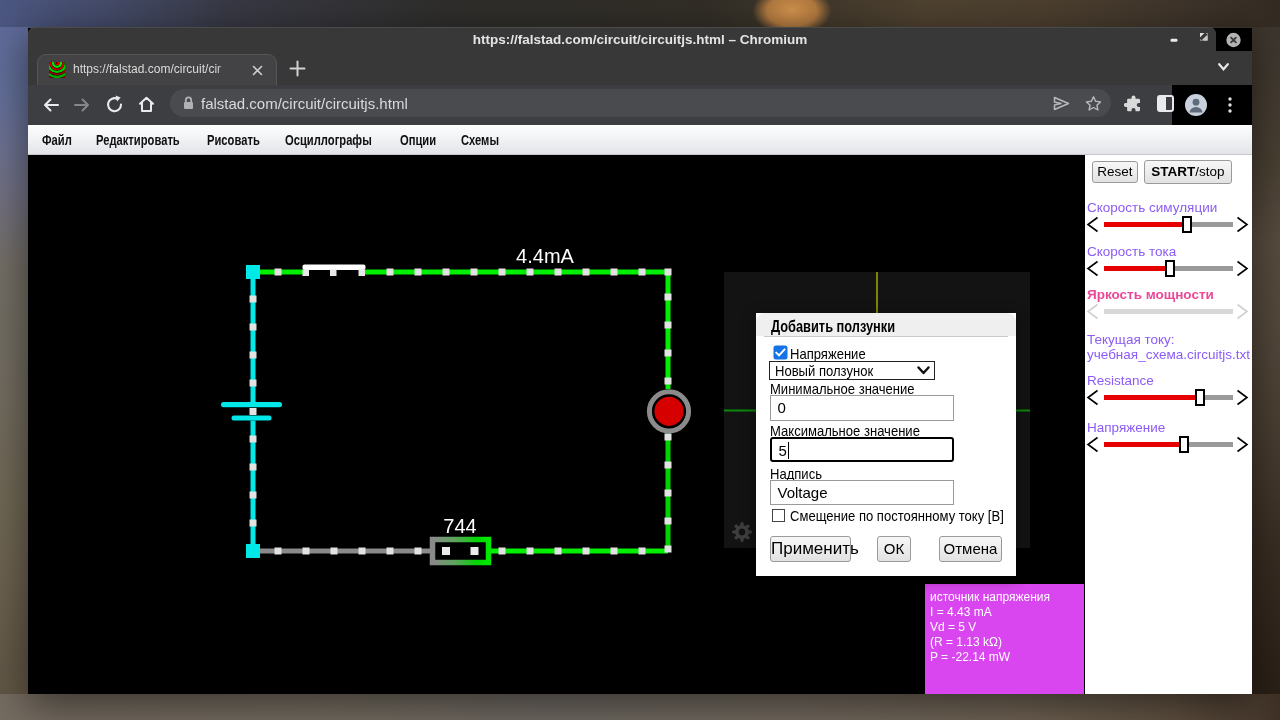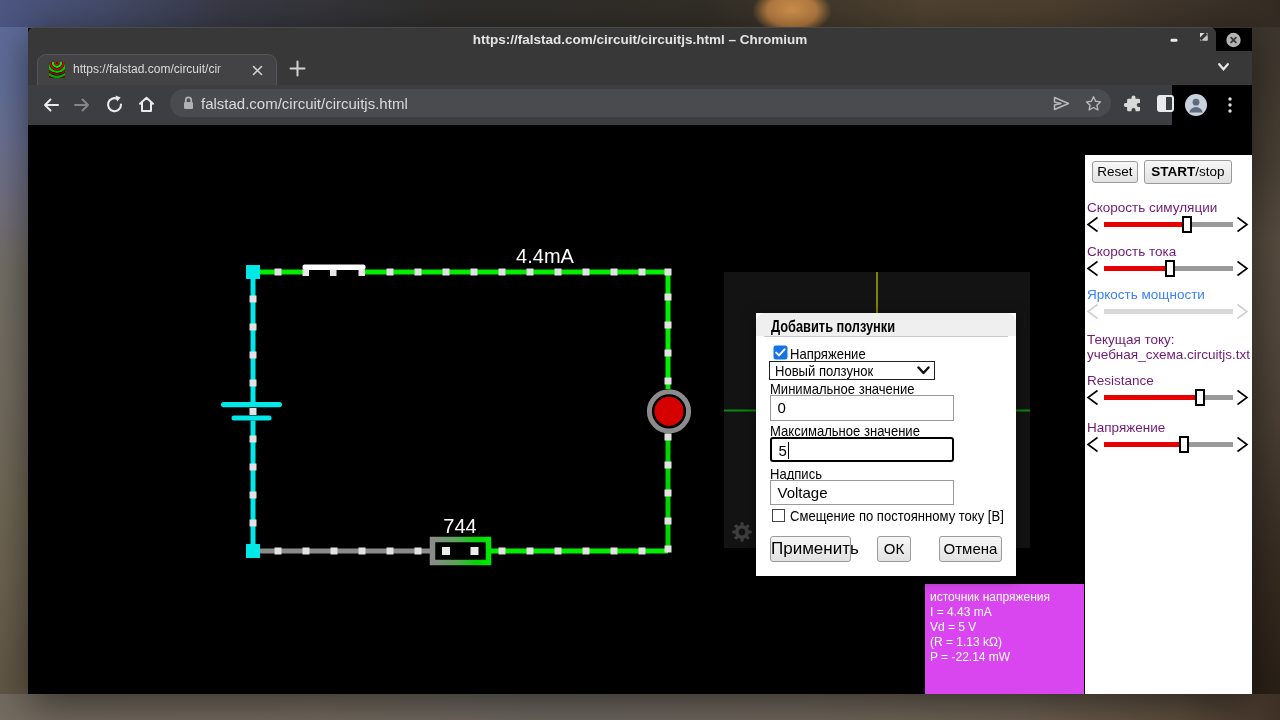--- a/index.html
+++ b/index.html
@@ -29,21 +29,21 @@
   #urltext { position:absolute; left:31px; top:5.5px; font-size:15px; color:#d8dade; white-space:nowrap;}
   #menubar { position:absolute; left:0; top:98px; width:1224px; height:30px;
      background:linear-gradient(180deg,#fdfdfe 0%,#f2f3f5 45%,#e2e4e8 100%); border-bottom:1px solid #c8c8c8; }
   .mitem { position:absolute; top:7px; font-size:14px; font-weight:bold; color:#101010; transform:scaleX(0.8); transform-origin:0 50%; white-space:nowrap; }
   
   #canvas { position:absolute; left:0; top:128px; width:842px; height:539px; background:#000; }
   #scope { position:absolute; left:696px; top:117px; width:306px; height:276px; background:#131313; }
   #infopanel { position:absolute; left:897px; top:429px; width:159px; height:110px; background:#d946ef; color:#fff; font-size:12px; line-height:15px; padding:6px 0 0 5px; }
   #sidebar { position:absolute; left:1057px; top:128px; width:167px; height:539px; background:#fff; color:#000; }
   .sbtn { position:absolute; background:linear-gradient(180deg,#f7f7f7,#e2e2e2); border:1px solid #9a9a9a; border-radius:3px; font-size:13.5px; color:#000; text-align:center; font-family:"Liberation Sans",sans-serif; }
-  .slabel { position:absolute; left:2px; font-size:13.5px; color:#701a75; white-space:nowrap; }
+  .slabel { position:absolute; left:2px; font-size:13.5px; color:#8b5cf6; white-space:nowrap; }
   .slider { position:absolute; left:0; width:167px; height:17px; }
   .sarr { position:absolute; top:0; width:13px; height:17px; }
   .strack { position:absolute; left:19px; top:6px; width:129px; height:5px; }
   .strackred { position:absolute; left:19px; top:6px; height:5px; background:#e60000; }
   .shandle { position:absolute; top:0px; width:10px; height:17px; background:#fff; border:2.5px solid #000; }
   
   #dialog { position:absolute; left:728px; top:286px; width:260px; height:263px; background:#fff; border-radius:0; box-shadow:0 3px 14px rgba(0,0,0,.45); }
   #dlghead { position:absolute; left:0; top:0; width:260px; height:23px; background:#efefef; border-radius:9px 9px 0 0; }
   #dlgtitle { position:absolute; left:15px; top:5px; font-size:16px; font-weight:bold; color:#000; transform:scaleX(0.8); transform-origin:0 50%; white-space:nowrap; }
   #dlgsep { position:absolute; left:8px; top:23px; width:244px; height:1px; background:#c9c9c9; }
@@ -137,20 +137,28 @@
       <circle cx="11" cy="11" r="11" fill="#c9d1dc"></circle>
       <circle cx="11" cy="8.2" r="3.4" fill="#5d6b7c"></circle>
       <path d="M4.5,18.5 a6.5,5.4 0 0 1 13,0 Z" fill="#5d6b7c"></path>
     </svg>
     <svg class="abs" style="left:1199px; top:11px; width:6px; height:18px;" viewBox="0 0 6 18">
       <circle cx="3" cy="3" r="1.7" fill="#e0e0e0"></circle>
         <circle cx="3" cy="9" r="1.7" fill="#e0e0e0"></circle>
         <circle cx="3" cy="15" r="1.7" fill="#e0e0e0"></circle>
     </svg>
   </div>
+  <div id="menubar">
+    <div class="mitem" style="left:14px;">Файл</div>
+    <div class="mitem" style="left:68px;">Редактировать</div>
+    <div class="mitem" style="left:179px;">Рисовать</div>
+    <div class="mitem" style="left:257px;">Осциллографы</div>
+    <div class="mitem" style="left:372px;">Опции</div>
+    <div class="mitem" style="left:433px;">Схемы</div>
+  </div>
   <div id="canvas">
     <div id="scope"></div>
     <svg class="abs" style="left:0; top:0; width:1057px; height:539px;" viewBox="0 0 1057 539">
 
       <line x1="849" y1="117" x2="849" y2="159" stroke="#a0a000" stroke-width="1.6"></line>
       <line x1="696" y1="255.5" x2="728" y2="255.5" stroke="#0a8a0a" stroke-width="2"></line>
       <line x1="988" y1="255.5" x2="1002" y2="255.5" stroke="#0a8a0a" stroke-width="2"></line>
 
       <g transform="translate(714,377)" fill="#3e3e3e">
         <g id="teeth">
@@ -285,21 +293,21 @@
       <svg class="sarr" style="left:1px;" viewBox="0 0 13 17">
           <path d="M11.5,1.5 L2,8.5 L11.5,15.5" stroke="#000" stroke-width="1.6" fill="none"></path>
         </svg>
       <div class="strack" style="background:#9a9a9a;"></div>
       <div class="strackred" style="width:66px;"></div>
       <div class="shandle" style="left:80px;"></div>
       <svg class="sarr" style="left:151px;" viewBox="0 0 13 17">
           <path d="M1.5,1.5 L11,8.5 L1.5,15.5" stroke="#000" stroke-width="1.6" fill="none"></path>
         </svg>
     </div>
-    <div class="slabel" style="top:131.5px; color:#3b82f6;">Яркость мощности</div>
+    <div class="slabel" style="top:131.5px; color:#ec4899;font-weight:bold;">Яркость мощности</div>
     <div class="slider" style="top:148px;">
       <svg class="sarr" style="left:1px;" viewBox="0 0 13 17">
           <path d="M11.5,1.5 L2,8.5 L11.5,15.5" stroke="#d0d0d0" stroke-width="1.6" fill="none"></path>
         </svg>
       <div class="strack" style="background:#d8d8d8;"></div>
       <svg class="sarr" style="left:151px;" viewBox="0 0 13 17">
           <path d="M1.5,1.5 L11,8.5 L1.5,15.5" stroke="#d0d0d0" stroke-width="1.6" fill="none"></path>
         </svg>
     </div>
     <div class="slabel" style="top:176.5px;">Текущая току:</div>

